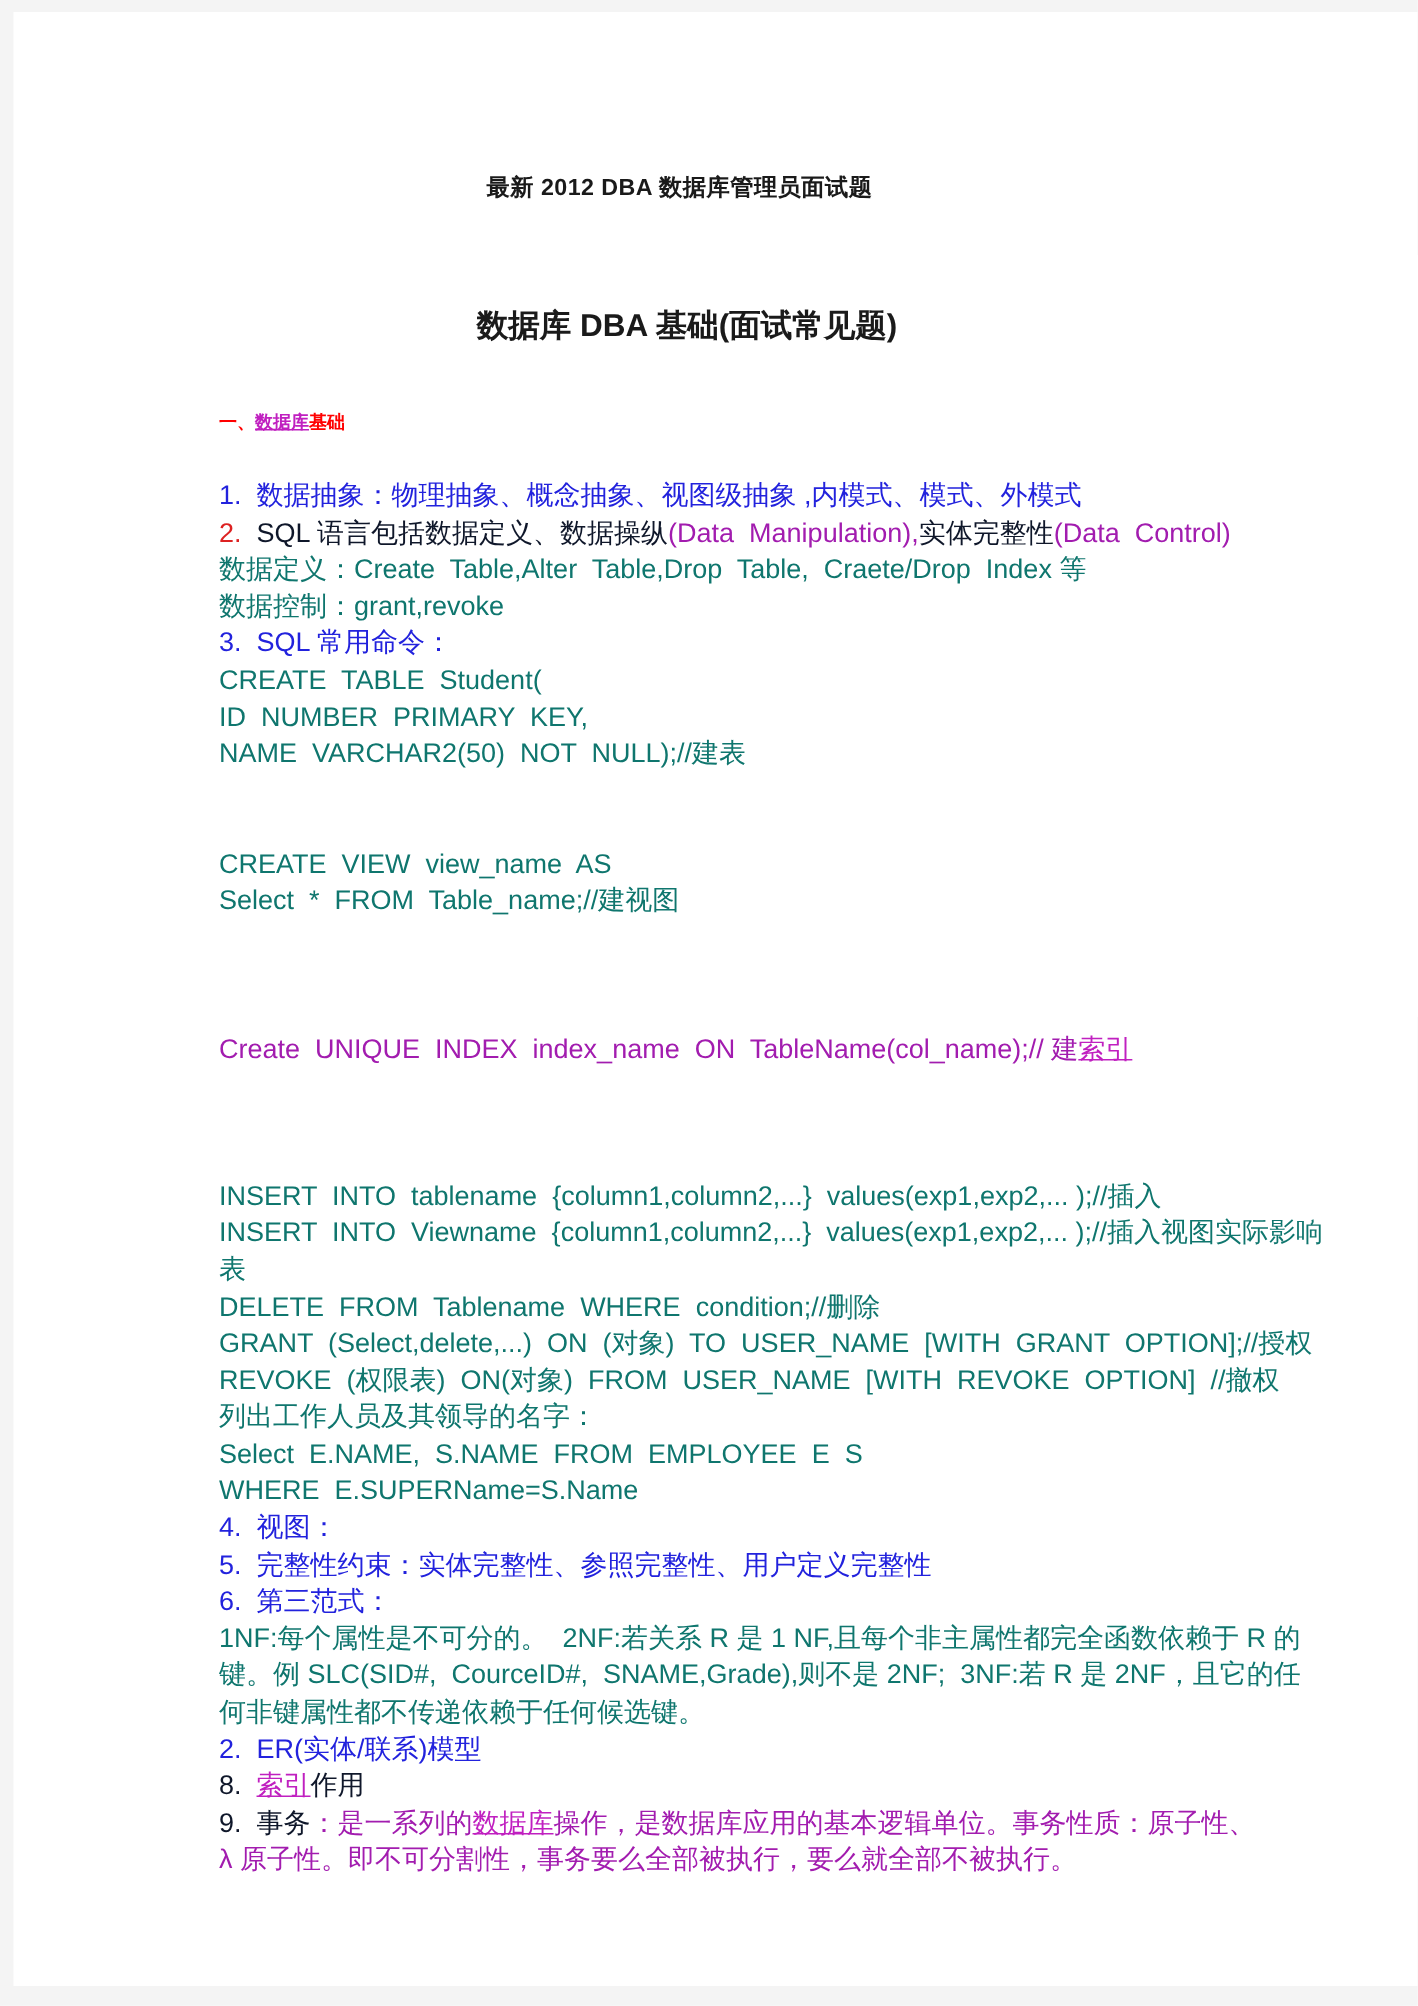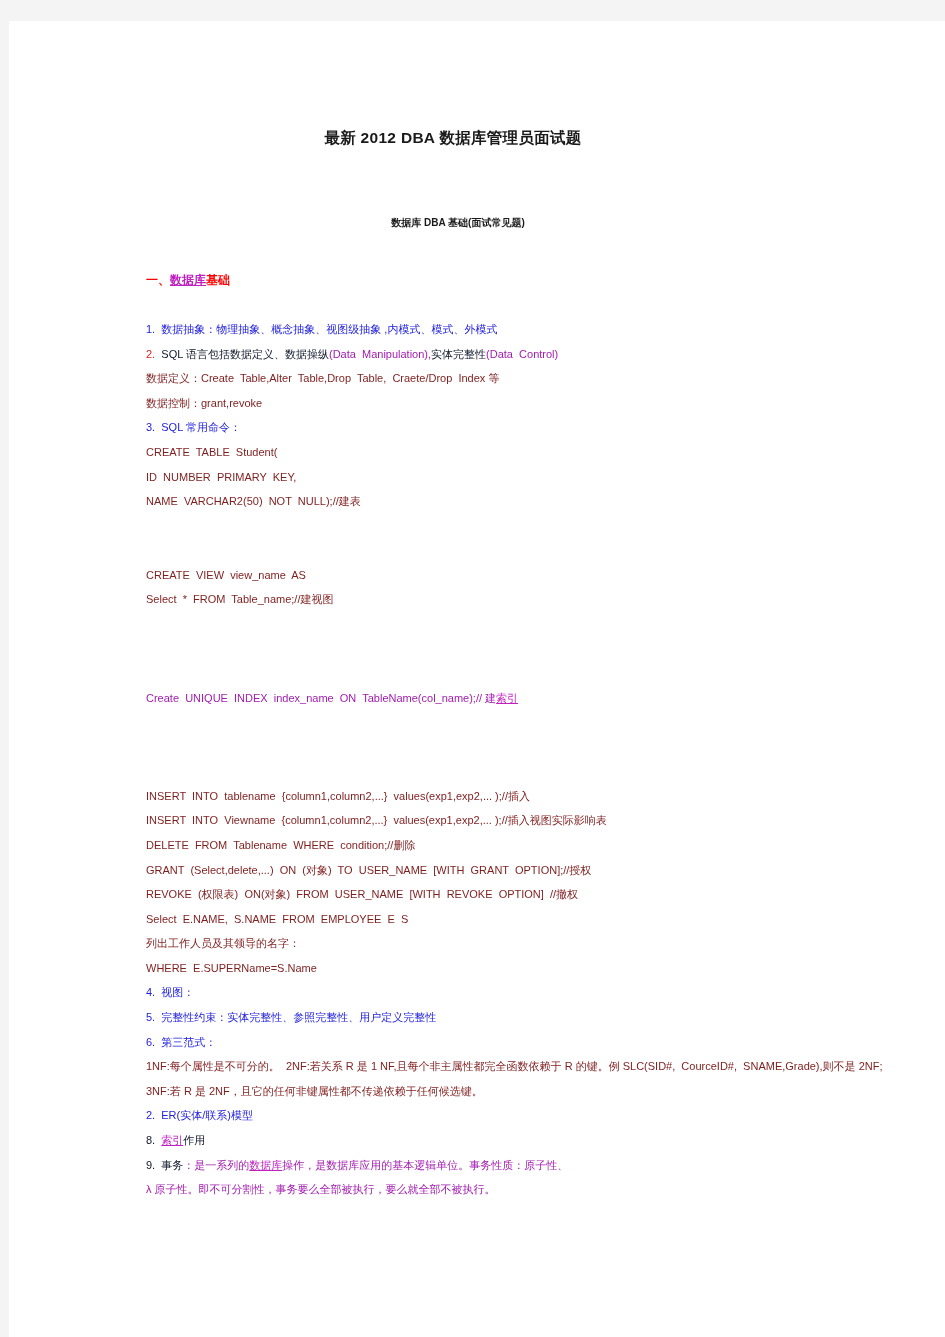--- a/index.html
+++ b/index.html
@@ -9,21 +9,21 @@
   }
   body {
     width: 945px;
     height: 1337px;
     overflow: hidden;
     font-family: "Liberation Sans", "DejaVu Sans", sans-serif;
   }
   .page {
     position: absolute;
     left: 9px;
-    top: 21px;
+    top: 8px;
     width: 936px;
     min-height: 1316px;
     background: #ffffff;
   }
   .content {
     padding: 0 60px 0 137px;
   }
   
   .doc-title {
     text-align: center;
@@ -31,43 +31,43 @@
     font-size: 15.5px;
     color: #1a1a1a;
     letter-spacing: .3px;
     margin: 0;
     padding-top: 107px;
     padding-right: 125px;
   }
   .doc-subtitle {
     text-align: center;
     font-weight: bold;
-    font-size: 10px;
+    font-size: 21px;
     color: #1a1a1a;
     margin: 0;
     padding-top: 67px;
     padding-right: 115px;
   }
   .section-heading {
     font-weight: bold;
     font-size: 12px;
     color: #ff0000;
     margin: 0;
     padding-top: 42px;
   }
   
   .line {
-    font-size: 11px;
+    font-size: 18px;
     line-height: 24.6px;
     color: #2b2b2b;
     white-space: pre-wrap;
     margin: 0;
   }
   .line.blue   { color: #2222dd; }
-  .line.dark   { color: #7f1d1d; }
+  .line.dark   { color: #0f766e; }
   .line.spacer { height: 24.6px; }
   .line.tall-spacer { height: 49px; }
 
   .blue-t  { color: #0f172a; }
   .red-t   { color: #dd2222; }
   .dark-t  { color: #a21caf; }
   .lnk {
     color: #c020c0;
     text-decoration: underline;
   }
@@ -102,22 +102,22 @@
         <div class="line tall-spacer"></div>
         <div class="line spacer"></div>
         <div class="line"><span class="dark-t">Create  UNIQUE  INDEX  index_name  ON  TableName(col_name);// 建</span><span class="lnk">索引</span></div>
         <div class="line tall-spacer"></div>
         <div class="line spacer"></div>
         <div class="line dark">INSERT  INTO  tablename  {column1,column2,...}  values(exp1,exp2,... );//插入</div>
         <div class="line dark">INSERT  INTO  Viewname  {column1,column2,...}  values(exp1,exp2,... );//插入视图实际影响表</div>
         <div class="line dark">DELETE  FROM  Tablename  WHERE  condition;//删除</div>
         <div class="line dark">GRANT  (Select,delete,...)  ON  (对象)  TO  USER_NAME  [WITH  GRANT  OPTION];//授权</div>
         <div class="line dark">REVOKE  (权限表)  ON(对象)  FROM  USER_NAME  [WITH  REVOKE  OPTION]  //撤权</div>
+        <div class="line dark">列出工作人员及其领导的名字：</div>
         <div class="line dark">Select  E.NAME,  S.NAME  FROM  EMPLOYEE  E  S</div>
-        <div class="line dark">列出工作人员及其领导的名字：</div>
         <div class="line dark">WHERE  E.SUPERName=S.Name</div>
         <div class="line blue">4.  视图：</div>
         <div class="line blue">5.  完整性约束：实体完整性、参照完整性、用户定义完整性</div>
         <div class="line blue">6.  第三范式：</div>
         <div class="line dark">1NF:每个属性是不可分的。  2NF:若关系 R 是 1 NF,且每个非主属性都完全函数依赖于 R 的键。例 SLC(SID#,  CourceID#,  SNAME,Grade),则不是 2NF;  3NF:若 R 是 2NF，且它的任何非键属性都不传递依赖于任何候选键。</div>
         <div class="line blue">2.  ER(实体/联系)模型</div>
         <div class="line"><span class="blue-t">8.  </span><span class="lnk">索引</span><span class="blue-t">作用</span></div>
         <div class="line"><span class="blue-t">9.  事务</span><span class="dark-t">：是一系列的</span><span class="lnk">数据库</span><span class="dark-t">操作，是数据库应用的基本逻辑单位。事务性质：原子性、</span></div>
         <div class="line"><span class="dark-t">λ </span><span class="dark-t">原子性。即不可分割性，事务要么全部被执行，要么就全部不被执行。</span></div>
       </div>

